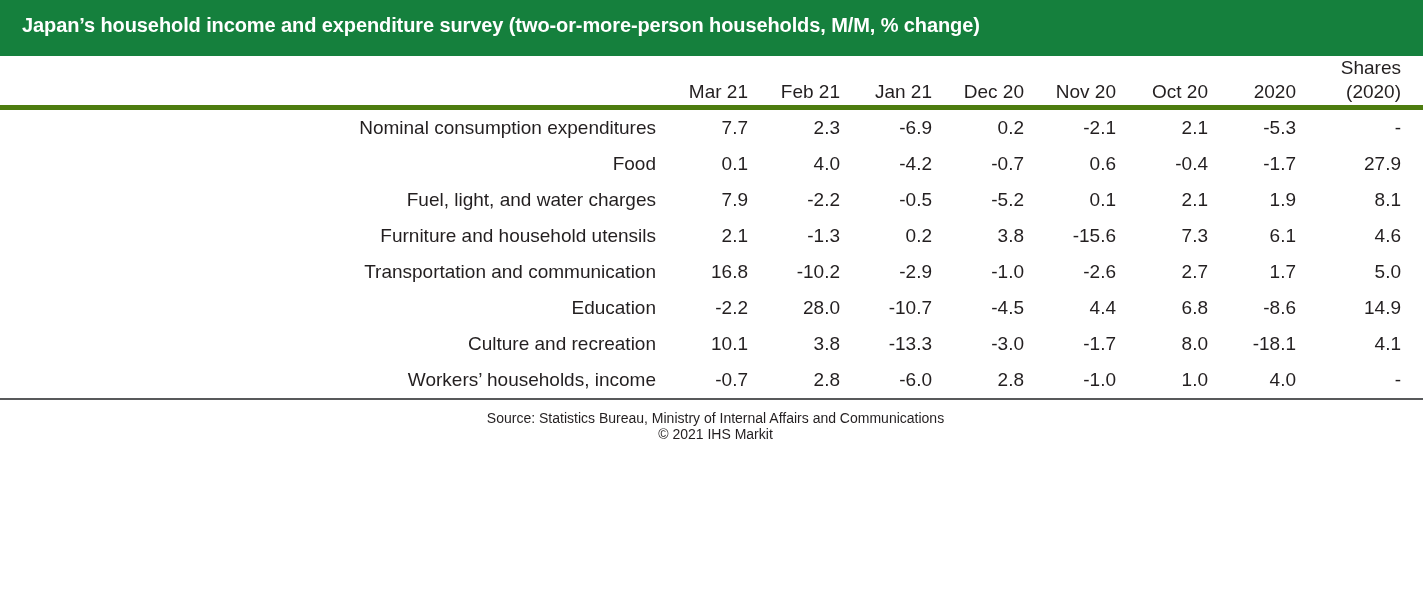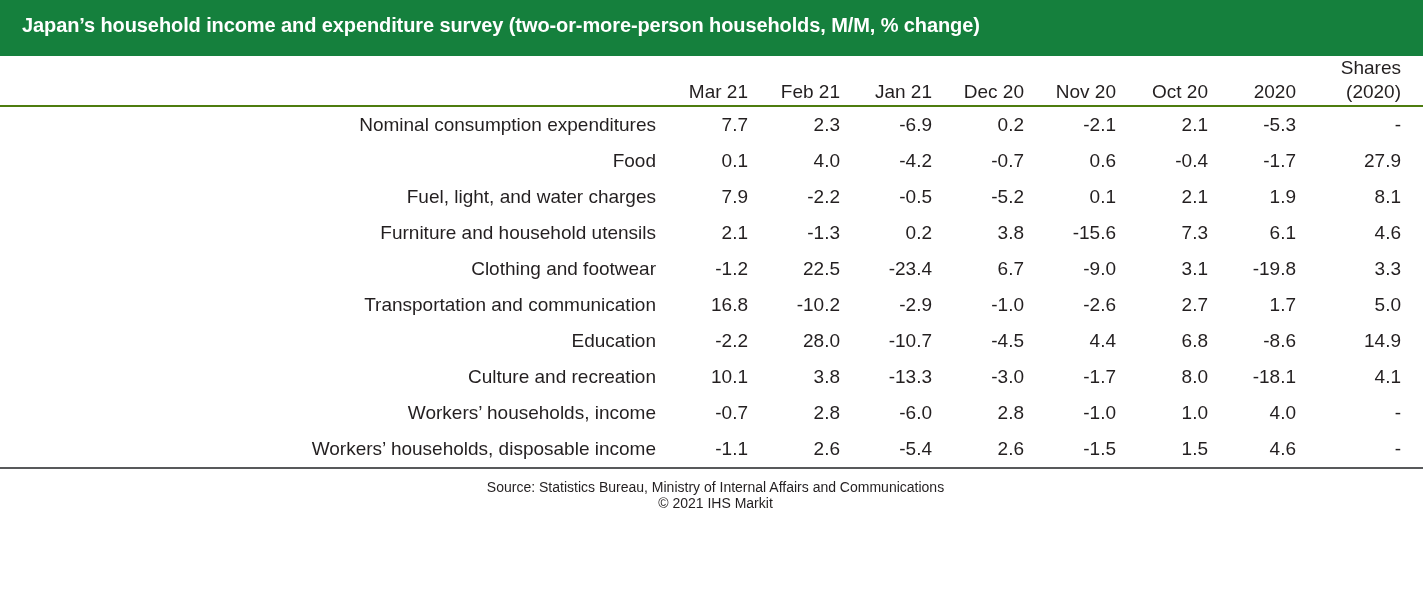--- a/index.html
+++ b/index.html
@@ -48,21 +48,21 @@
     padding-bottom: 8px;
     padding-top: 12px;
     line-height: 1.28;
     color: #231f20;
   }
   thead th.label-col {
     text-align: left;
     padding-left: 22px;
   }
   thead tr th {
-    border-bottom: 2px solid #4d7c0f;
+    border-bottom: 5px solid #4d7c0f;
   }
   tbody td {
     text-align: right;
     height: 36px;
     line-height: 36px;
     font-size: 19px;
     color: #231f20;
     padding-right: 0;
   }
   tbody td.label {
@@ -164,32 +164,20 @@
           <td class="num">-1.3</td>
           <td class="num">0.2</td>
           <td class="num">3.8</td>
           <td class="num">-15.6</td>
           <td class="num">7.3</td>
           <td class="num">6.1</td>
           <td class="num">4.6</td>
           <td class="spacer-cell"></td>
         </tr>
         <tr class="lvl1">
-          <td class="label">Clothing and footwear</td>
-          <td class="num">-1.2</td>
-          <td class="num">22.5</td>
-          <td class="num">-23.4</td>
-          <td class="num">6.7</td>
-          <td class="num">-9.0</td>
-          <td class="num">3.1</td>
-          <td class="num">-19.8</td>
-          <td class="num">3.3</td>
-          <td class="spacer-cell"></td>
-        </tr>
-        <tr class="lvl1">
           <td class="label">Transportation and communication</td>
           <td class="num">16.8</td>
           <td class="num">-10.2</td>
           <td class="num">-2.9</td>
           <td class="num">-1.0</td>
           <td class="num">-2.6</td>
           <td class="num">2.7</td>
           <td class="num">1.7</td>
           <td class="num">5.0</td>
           <td class="spacer-cell"></td>
@@ -223,32 +211,20 @@
           <td class="num">-0.7</td>
           <td class="num">2.8</td>
           <td class="num">-6.0</td>
           <td class="num">2.8</td>
           <td class="num">-1.0</td>
           <td class="num">1.0</td>
           <td class="num">4.0</td>
           <td class="num">-</td>
           <td class="spacer-cell"></td>
         </tr>
-        <tr class="lvl0">
-          <td class="label">Workers’ households, disposable income</td>
-          <td class="num">-1.1</td>
-          <td class="num">2.6</td>
-          <td class="num">-5.4</td>
-          <td class="num">2.6</td>
-          <td class="num">-1.5</td>
-          <td class="num">1.5</td>
-          <td class="num">4.6</td>
-          <td class="num">-</td>
-          <td class="spacer-cell"></td>
-        </tr>
       </tbody>
   </table>
 
   <div class="footer">
     <div class="left">Source: Statistics Bureau, Ministry of Internal Affairs and Communications</div>
     <div class="right">© 2021 IHS Markit</div>
   </div>
 
 </div>
 

